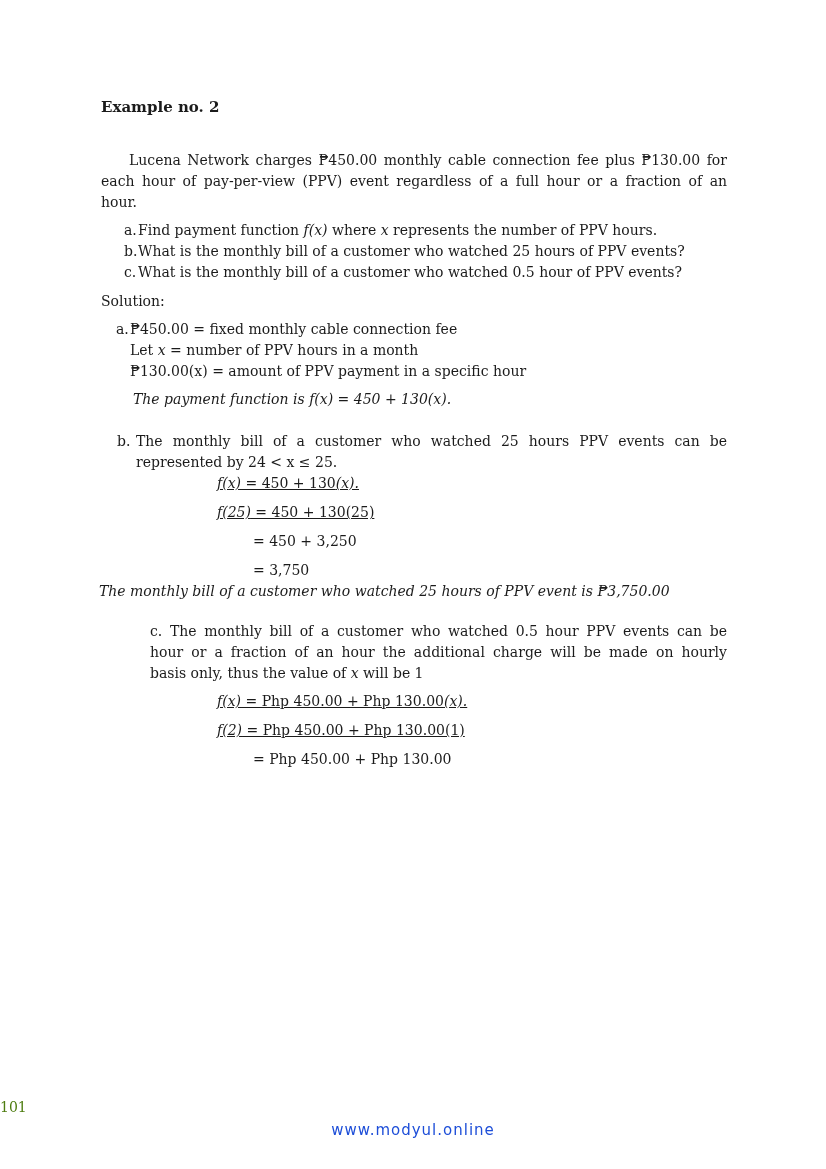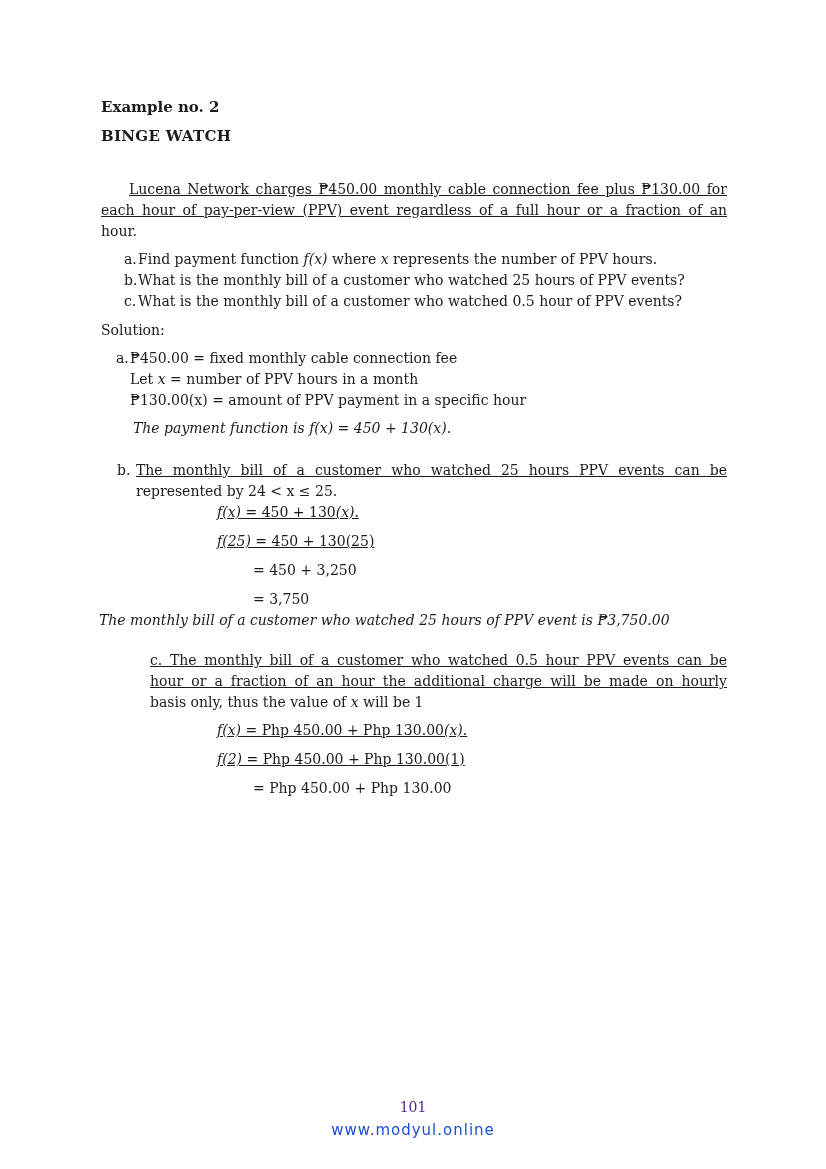--- a/index.html
+++ b/index.html
@@ -29,21 +29,20 @@
     font-size: 15px;
     line-height: 21px;
   }
   .h-example { margin-top: 97px; }
   .h-title   { margin-top: 8px; letter-spacing: 0.3px; }
   .italic { font-style: italic; margin-top: 29px; }
   .jline {
     text-align: justify;
     text-align-last: justify;
     word-spacing: -1px;
-    text-decoration: underline;
   }
   .intro { margin-top: 32px; }
   .intro .first { text-indent: 28px; }
   .questions {
     margin-top: 7px;
     margin-left: 23px;
   }
   .q-row {
     position: relative;
     padding-left: 14px;
@@ -83,24 +82,24 @@
     margin-top: 19px;
     margin-left: 49px;
     width: 577px;
   }
   .c-eq-first { margin-top: 7px; }
   .footer-pagenum {
     position: absolute;
     left: 0;
     top: 1097px;
     width: 826px;
-    text-align: center;
+    text-align: left;
     line-height: 21px;
     font-size: 14px;
-    color: #4c1d95;
+    color: #4d7c0f;
   }
   .footer-watermark {
     position: absolute;
     left: 0;
     top: 1120px;
     width: 826px;
     text-align: center;
     font-family: "DejaVu Sans", "Liberation Sans", sans-serif;
     font-size: 15px;
     letter-spacing: 1px;
@@ -108,21 +107,20 @@
     line-height: 20px;
   }
 </style>
 </head>
 <body>
 
 <div class="page">
   <div class="content">
 
     <div class="heading h-example">Example no. 2</div>
-    <div class="heading h-title">BINGE WATCH</div>
 
     <div class="intro">
       <div class="line jline first">Lucena Network charges ₱450.00 monthly cable connection fee plus ₱130.00 for</div>
       <div class="line jline">each hour of pay-per-view (PPV) event regardless of a full hour or a fraction of an</div>
       <div class="line">hour.</div>
     </div>
 
     <div class="questions">
       <div class="q-row"><span class="q-marker">a.</span><span>Find payment function </span><span class="italic">f(x)</span><span> where </span><span class="italic">x</span><span> represents the number of PPV hours.</span></div>
       <div class="q-row"><span class="q-marker">b.</span><span>What is the monthly bill of a customer who watched 25 hours of PPV events?</span></div>

